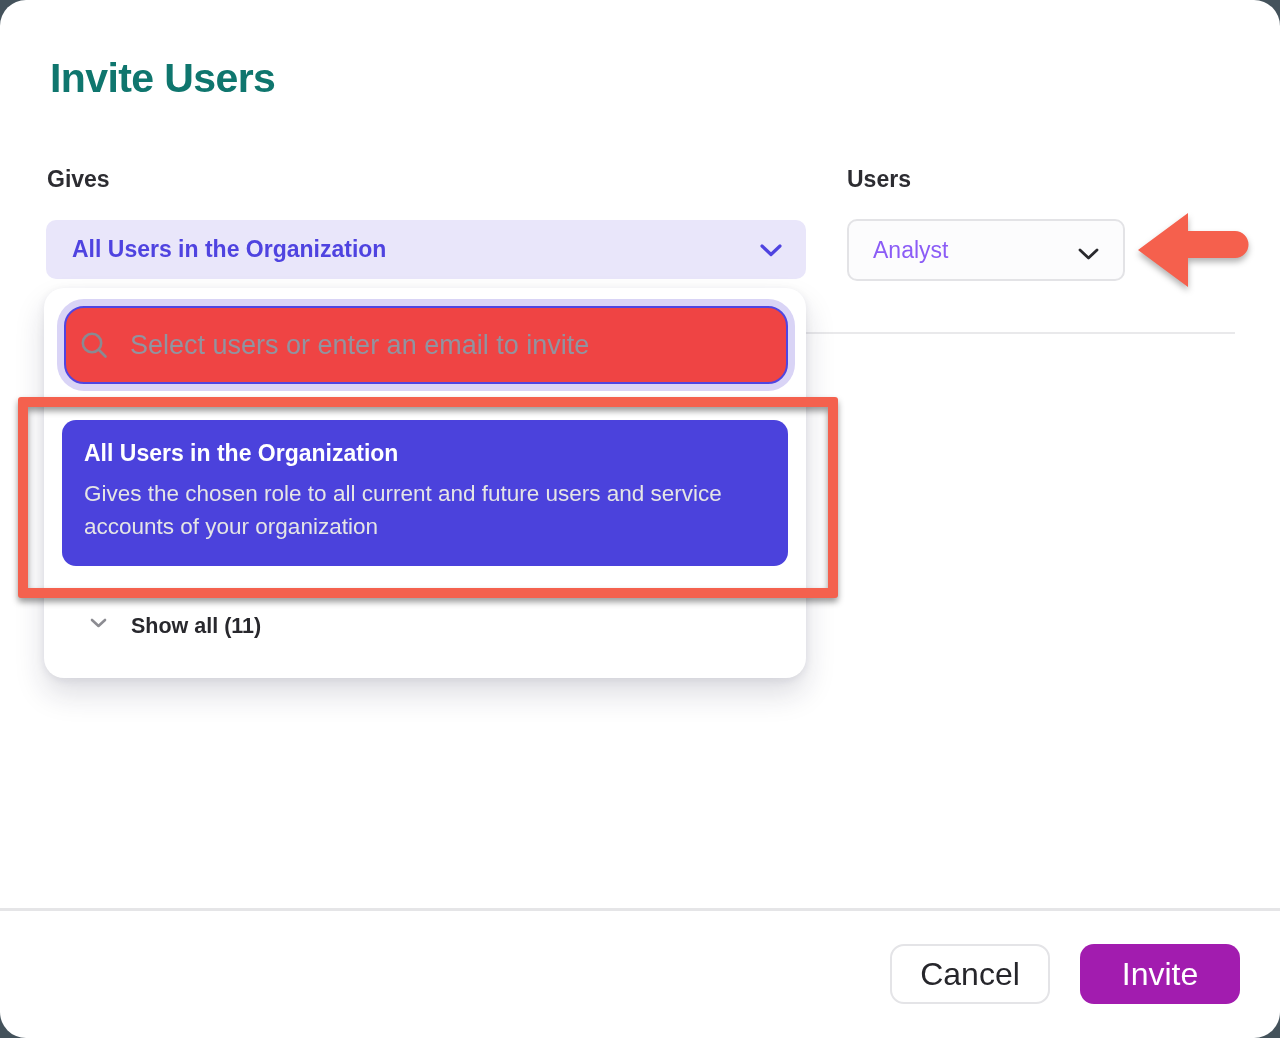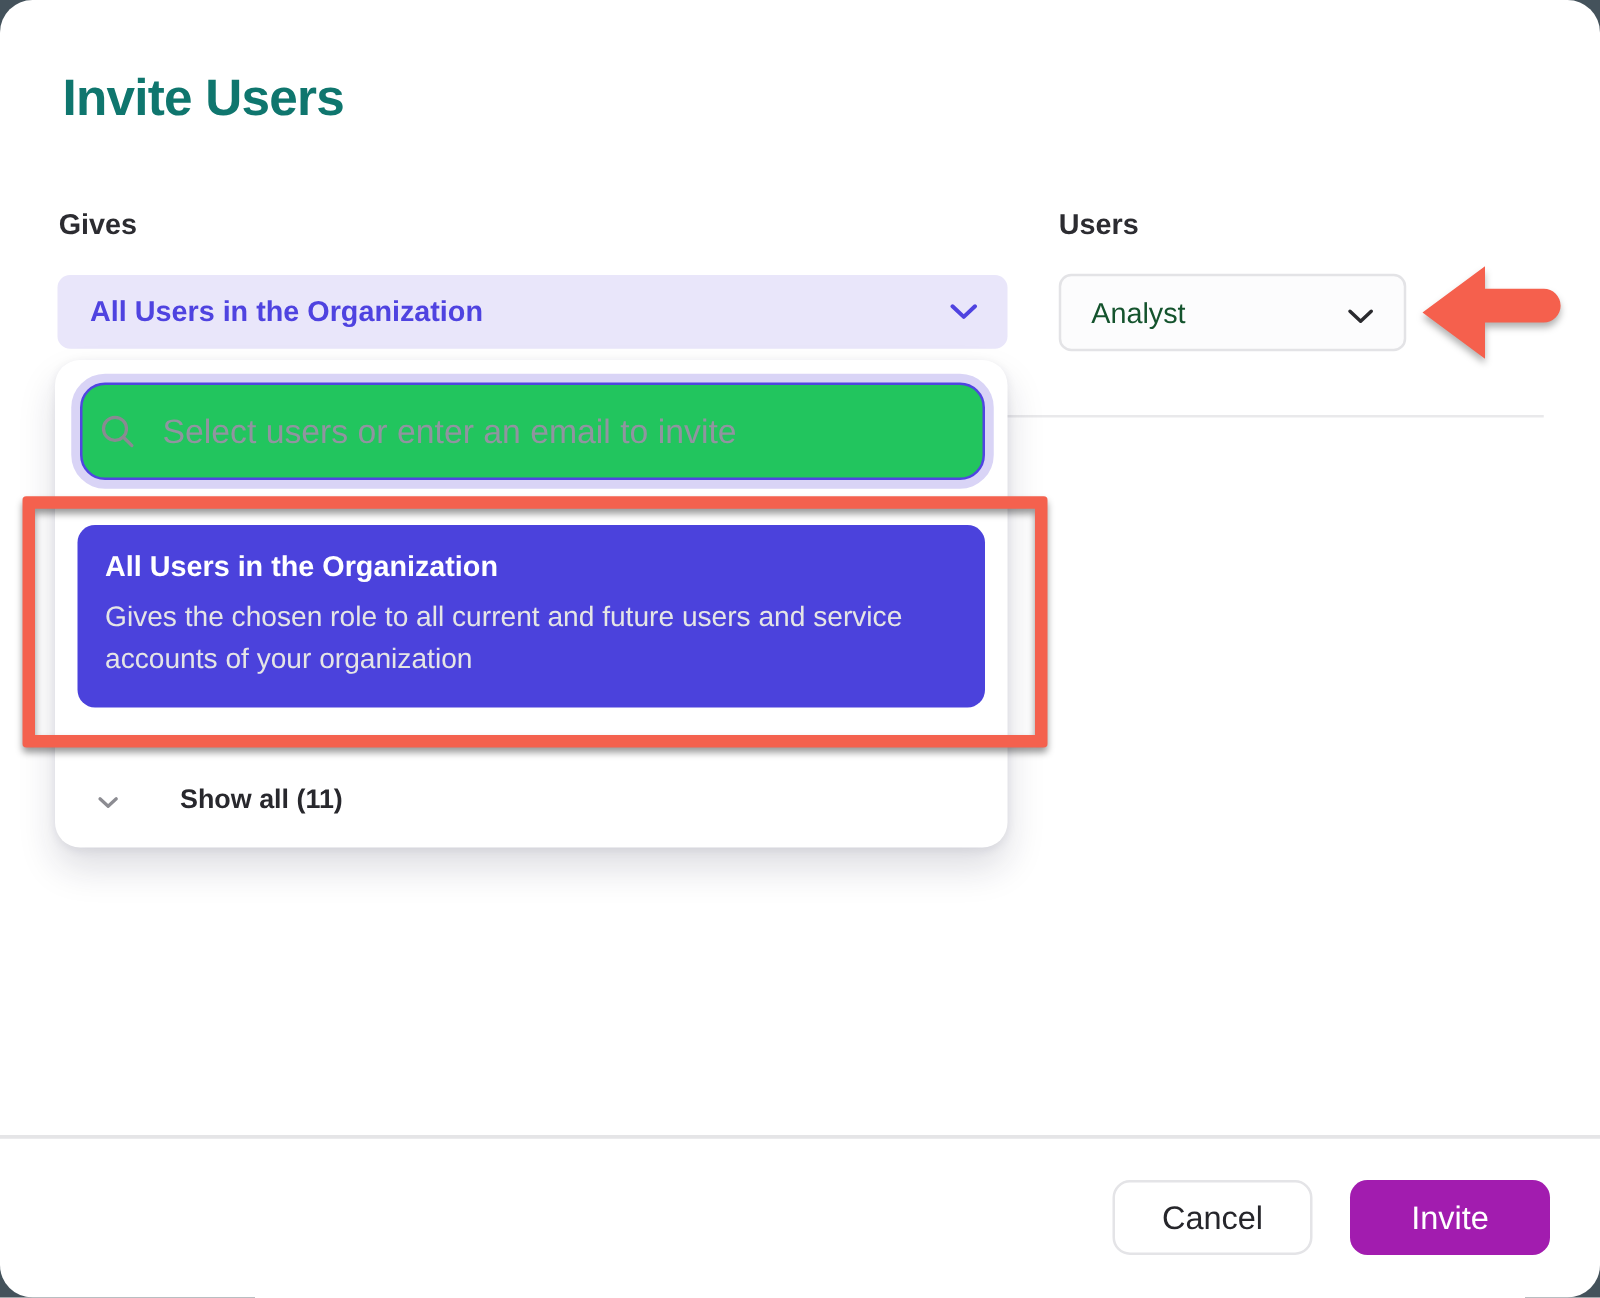--- a/index.html
+++ b/index.html
@@ -39,21 +39,21 @@
   }
   .user-trigger .chev { position:absolute; right:24px; top:23px; }
 
   
   .role-select {
     position:absolute; left:847px; top:219px; width:278px; height:62px;
     background:#FCFCFD; border:2px solid #E3E3E6; border-radius:10px;
     box-sizing:border-box; display:flex; align-items:center; cursor:pointer;
   }
   .role-select .trigger-value {
-    margin-left:24px; font-size:23px; font-weight:500; color:#14532d;
+    margin-left:24px; font-size:23px; font-weight:500; color:#8b5cf6;
   }
   .role-select .chev { position:absolute; right:24px; top:25px; }
 
   .section-divider {
     position:absolute; left:46px; top:332px; width:1189px; height:2px;
     background:#E9E9EB; z-index:0;
   }
 
   
   .dropdown-panel {
@@ -61,37 +61,37 @@
     background:#FFFFFF; border-radius:20px;
     box-shadow:0 16px 30px rgba(30,30,60,.15), 0 2px 8px rgba(30,30,60,.08);
     z-index:2;
   }
   .search-input {
     position:absolute; left:64px; top:306px; width:724px; height:78px;
     box-sizing:border-box;
     border:2.5px solid #5045E1; border-radius:20px;
     box-shadow:0 0 0 7px #D9D4F6;
     padding:0 20px 0 64px;
-    font-size:27px; color:#33333A; background:#22c55e;
+    font-size:27px; color:#33333A; background:#ef4444;
     outline:none; font-family:inherit; z-index:3;
   }
   .search-input::placeholder { color:#9194A0; opacity:1; }
   .search-icon { position:absolute; left:79px; top:330px; z-index:4; pointer-events:none; }
 
   .option-selected {
     position:absolute; left:62px; top:420px; width:726px; height:146px;
     box-sizing:border-box; background:#4B42DC; border-radius:14px;
     padding:20px 22px; z-index:3; cursor:pointer;
   }
   .option-title { font-size:23px; font-weight:700; color:#FFFFFF; margin-bottom:10px; }
   .option-desc  { font-size:22.5px; line-height:33px; color:#e5e5e5; width:688px; }
 
   .show-all {
-    position:absolute; left:58px; top:614px; height:38px;
-    display:flex; align-items:flex-end; z-index:3; cursor:pointer;gap:25px;
+    position:absolute; left:70px; top:614px; height:38px;
+    display:flex; align-items:flex-start; z-index:3; cursor:pointer;
   }
   .show-all .chev { margin-left:20px; }
   .show-all-label {
     margin-left:24px; font-size:21.5px; font-weight:600; color:#28282D;
   }
 
   
   .annotation-box {
     position:absolute; left:18px; top:397px; width:820px; height:201px;
     box-sizing:border-box; border:10px solid #F4614E; border-radius:3px;
@@ -103,21 +103,21 @@
     position:absolute; left:1136px; top:210px; z-index:5; pointer-events:none;
     filter:drop-shadow(0 4px 3px rgba(0,0,0,.3));
   }
 
   .footer-divider {
     position:absolute; left:0; top:908px; width:1280px; height:3px;
     background:#E5E5E7;
   }
   .btn {
     position:absolute; top:944px; height:60px; border-radius:14px;
-    font-size:26px; display:flex; align-items:center; justify-content:center;
+    font-size:32px; display:flex; align-items:center; justify-content:center;
     cursor:pointer; box-sizing:border-box; font-family:inherit;
   }
   .cancel-btn { left:890px; width:160px; background:#FFFFFF; border:2px solid #E4E4E7; color:#26262B; font-weight:500; }
   .invite-btn { left:1080px; width:160px; background:#a21caf; border:none; color:#FFFFFF; font-weight:500; }
 </style>
 </head>
 <body>
 
 <div class="modal">
 

